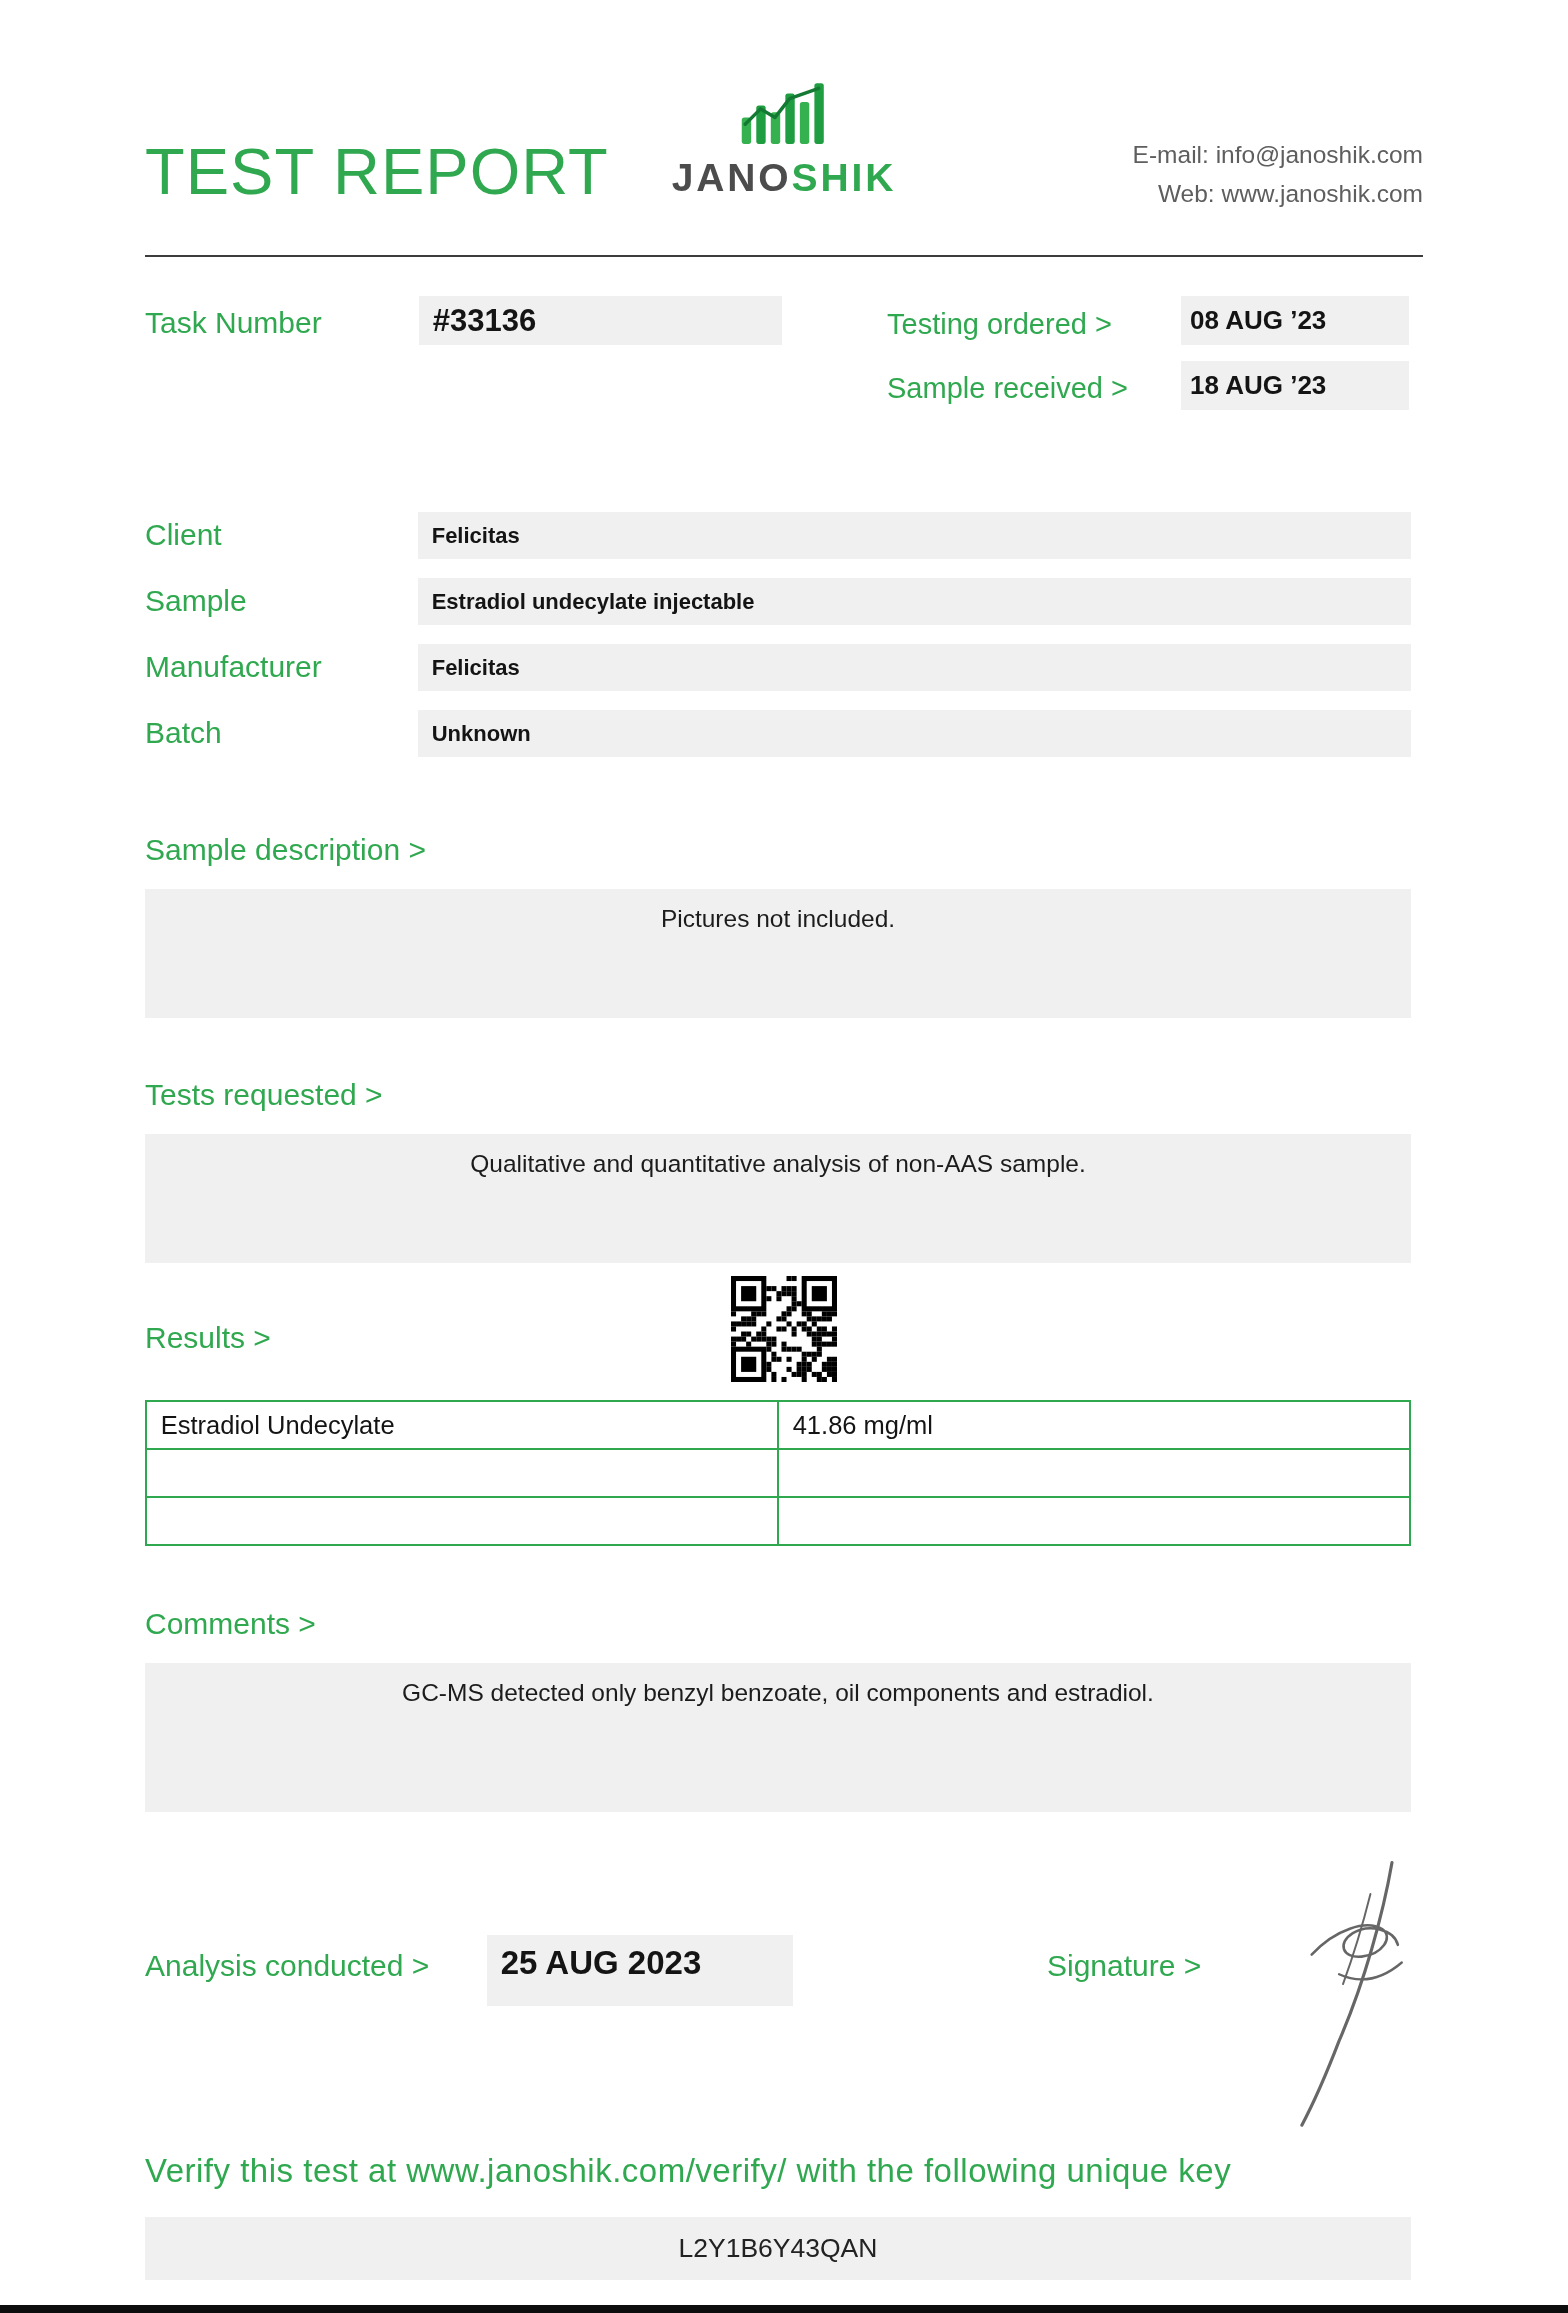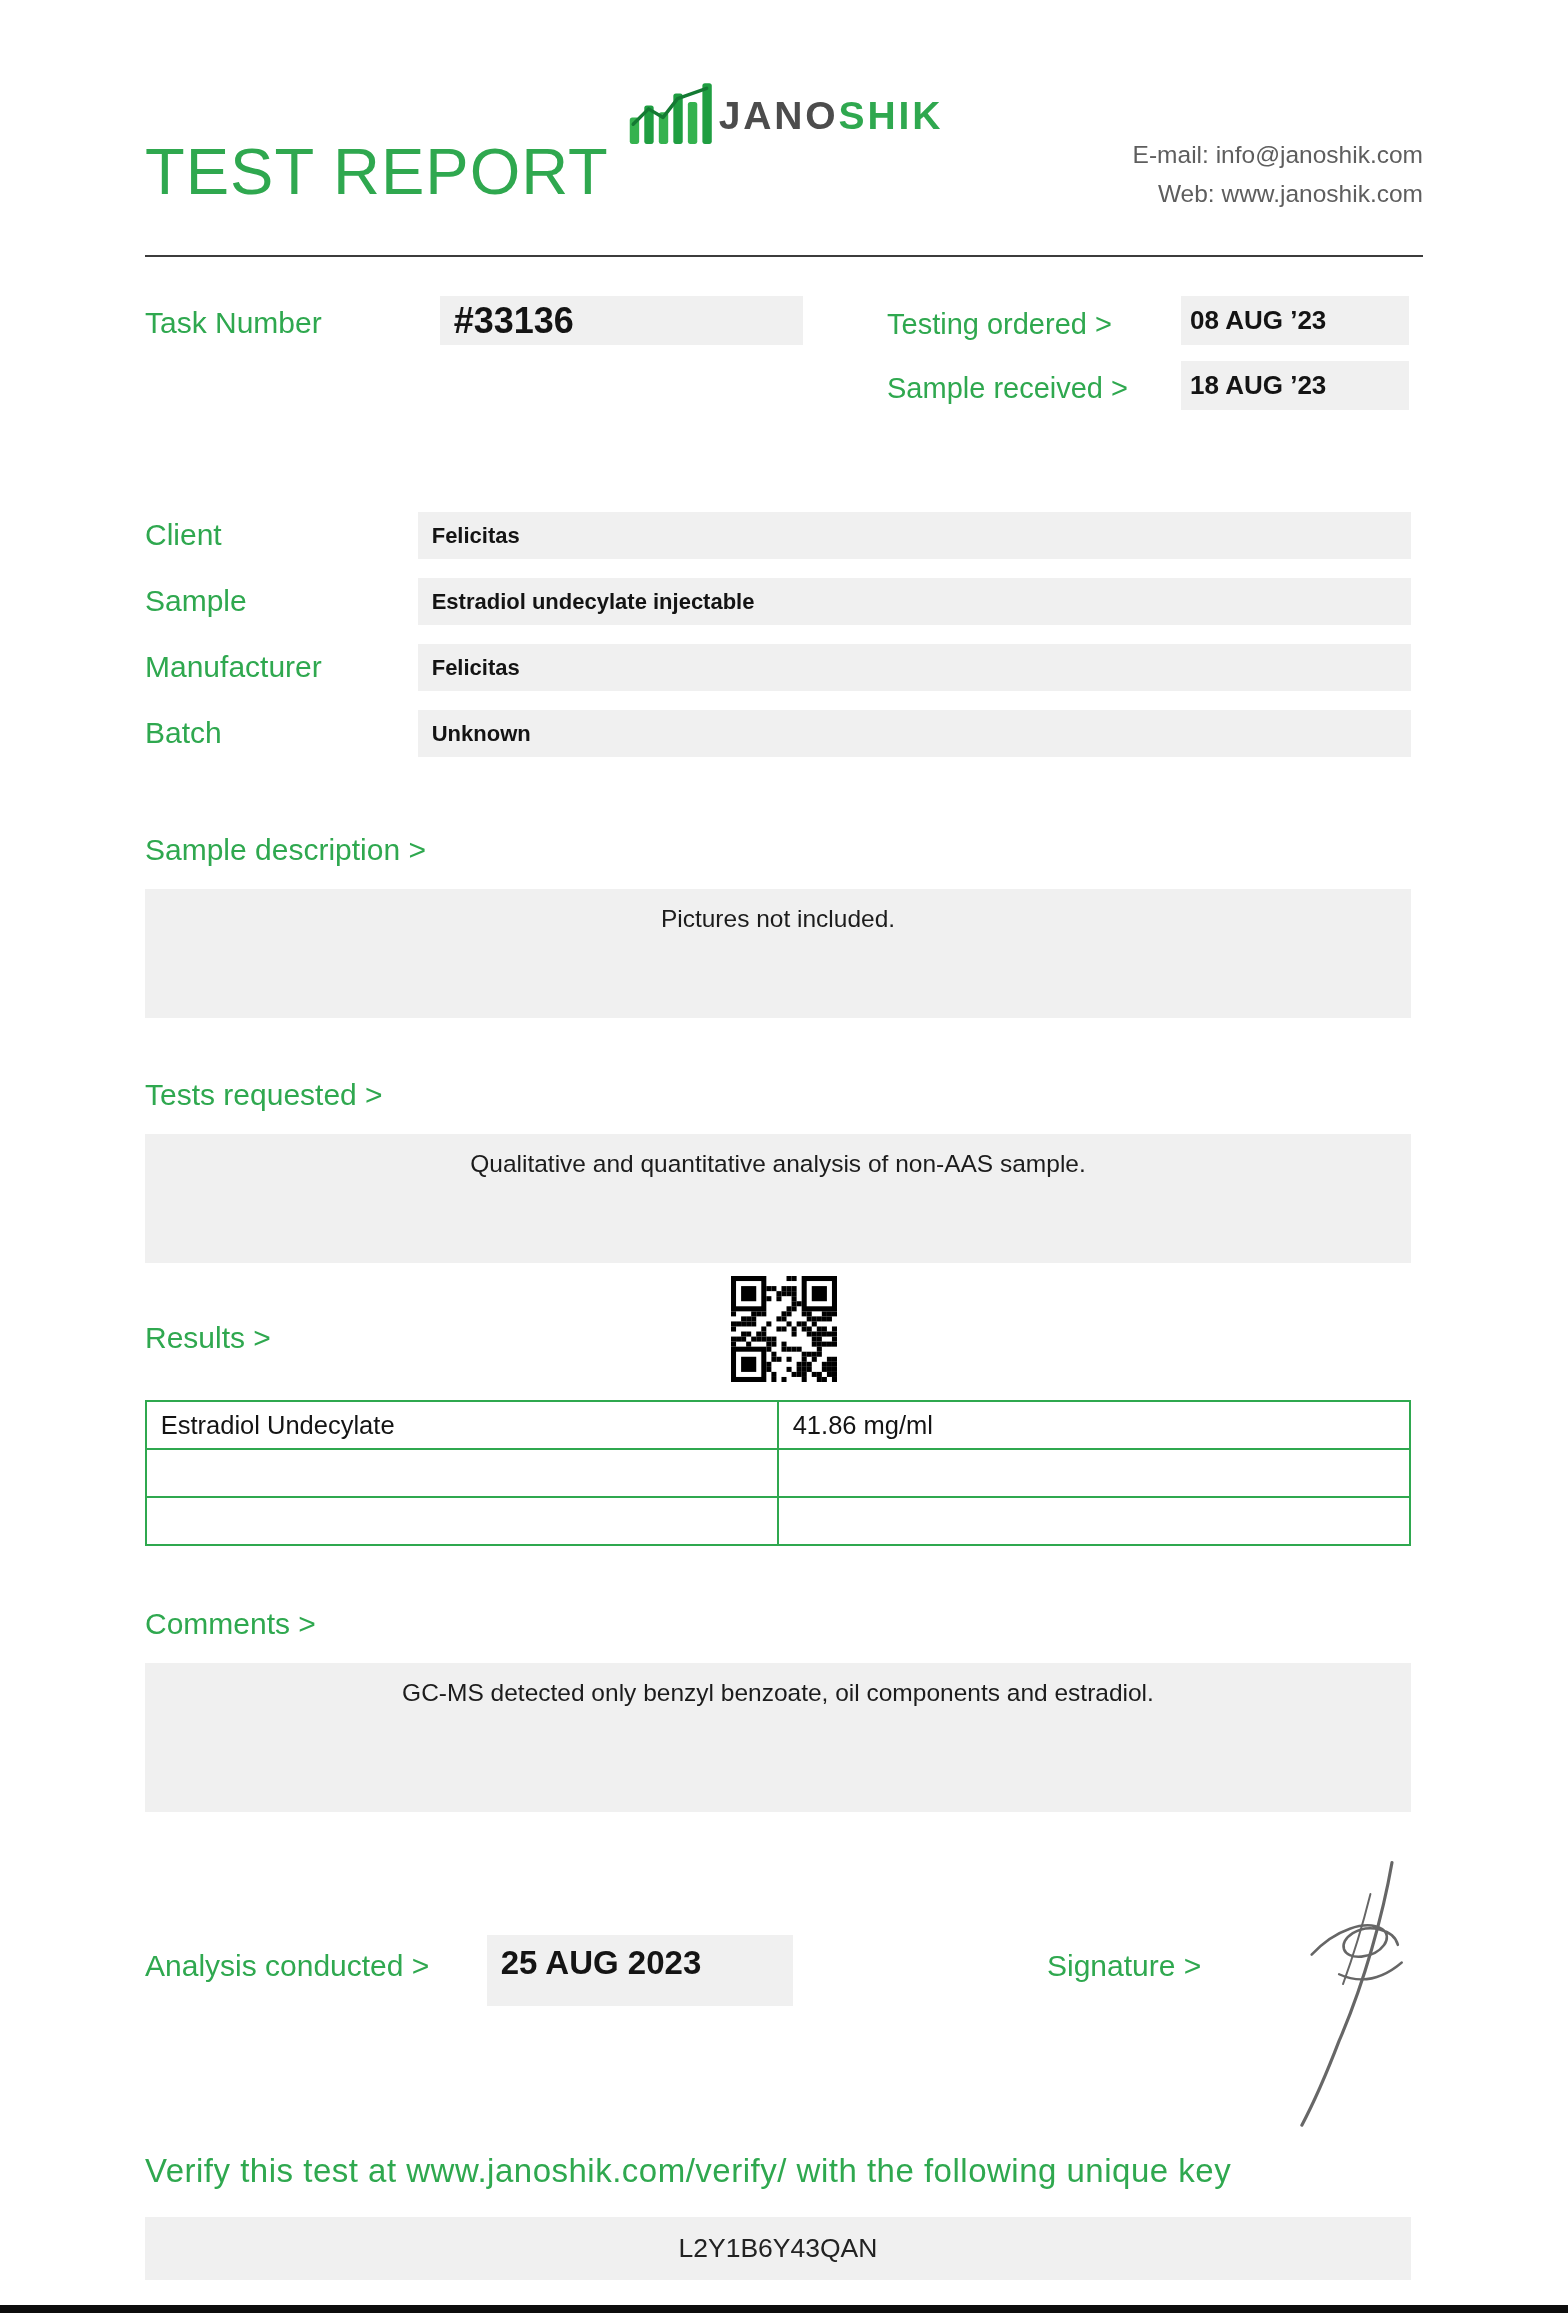--- a/index.html
+++ b/index.html
@@ -7,35 +7,35 @@
   html,body { background:#ffffff; }
   .page {
     position:relative; width:1568px; height:2313px; margin:0 auto;
     background:#fff; overflow:hidden;
     font-family:"Liberation Sans", sans-serif; color:var(--ink);
   }
   
   .title { position:absolute; left:145px; top:139px; font-size:65px; font-weight:500;
            letter-spacing:1px; color:var(--green); line-height:1; }
   .logo { position:absolute; left:50%; top:76px; transform:translateX(-50%);
-          display:flex; flex-direction:row; align-items:center; }
+          display:flex; flex-direction:column; align-items:center; }
   .logo-chart { width:94px; height:76px; }
   .logo-text { font-size:39px; font-weight:700; letter-spacing:2.9px; color:#4c4c4c; margin-top:3.9px; }
   .logo-shik { color:var(--green); }
   .contact { position:absolute; right:145px; top:135px; text-align:right;
              font-size:24.5px; color:var(--muted); line-height:39px; }
   .rule { position:absolute; left:145px; top:255px; width:1278px; border-top:2.9px solid #3c3c3c; }
 
   .label { color:var(--green); font-size:30px; }
   .value-box { background:var(--box); color:var(--ink); }
 
   
   .task-label { position:absolute; left:145px; top:306px; }
   .task-box { position:absolute; left:419px; top:296px; width:363px; height:49px;
-              line-height:49px; padding-left:13.7px; font-size:36px; font-weight:700;margin-left:21px; }
+              line-height:49px; padding-left:13.7px; font-size:31px; font-weight:700; }
   .ordered-label  { position:absolute; left:887px; top:308px; font-size:29px; }
   .received-label { position:absolute; left:887px; top:372px; font-size:29px; }
   .date-box { position:absolute; left:1181px; top:296px; width:228px; height:49px;
               line-height:49px; padding-left:9px; font-size:26px; font-weight:700; }
   .date-box.received { top:361px; }
 
   
   .details { position:absolute; left:145px; top:502px; width:1266px; }
   .detail-row { display:flex; align-items:center; height:66px; }
   .detail-row .label { width:273px; flex:none; }

